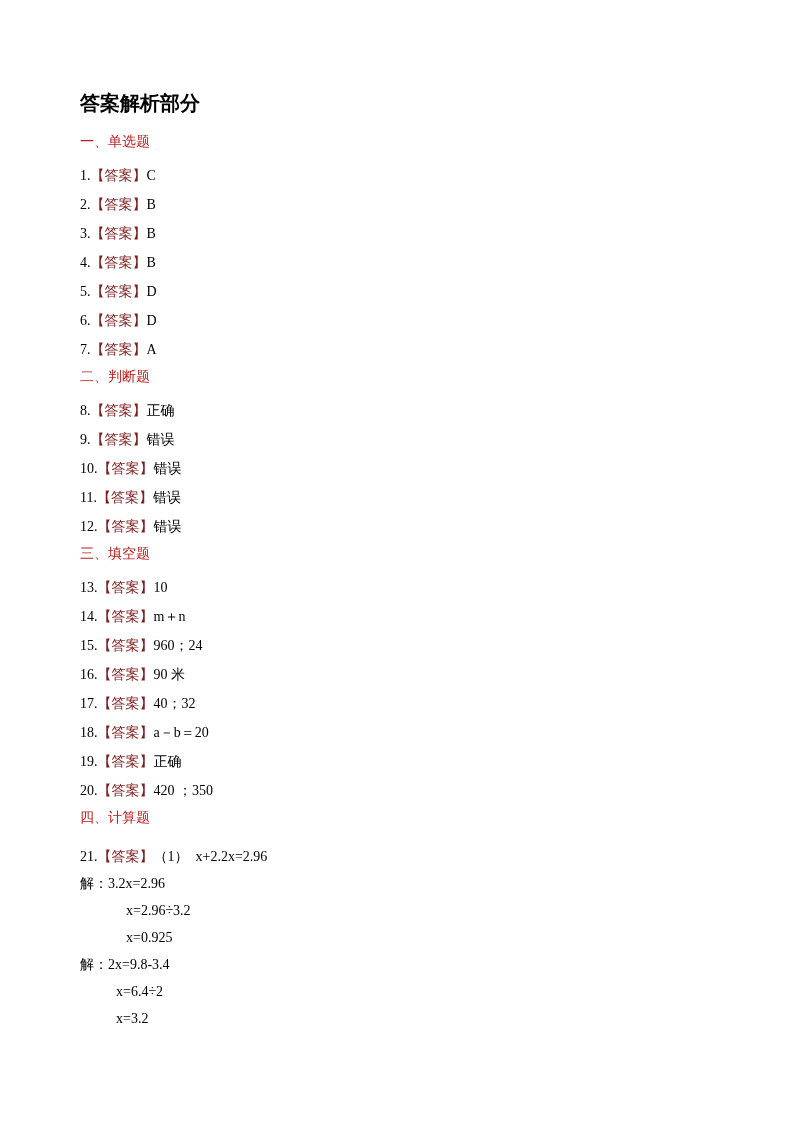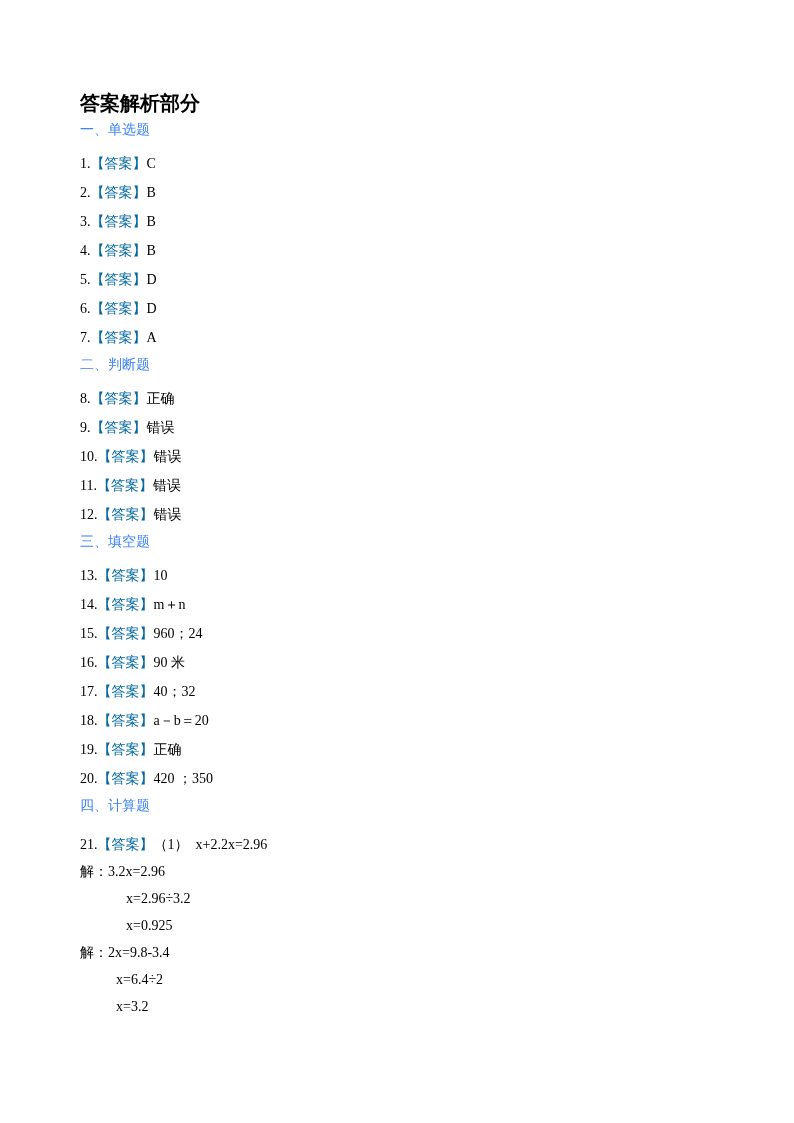--- a/index.html
+++ b/index.html
@@ -12,34 +12,34 @@
       height: 1123px;
       background: #ffffff;
       font-family: "SimSun", "宋体", serif;
       padding: 90px 80px;
       color: #000000;
       font-size: 14px;
     }
     .title {
       font-size: 20px;
       font-weight: bold;
-      margin-bottom: 4px;
+      margin-bottom: 16px;
     }
     .section-header {
-      color: #3b82f6;
+      color: #b91c1c;
       font-size: 14px;
       margin-bottom: 14px;
       margin-top: 4px;
     }
     .answer-line {
       margin-bottom: 8px;
       line-height: 1.5;
     }
     .answer-tag {
-      color: #0369a1;
+      color: #7f1d1d;
       text-align: center;
     }
     .num {
       color: #000000;
     }
     .value {
       color: #000000;
     }
     .calc-section .answer-line {
       margin-bottom: 6px;

